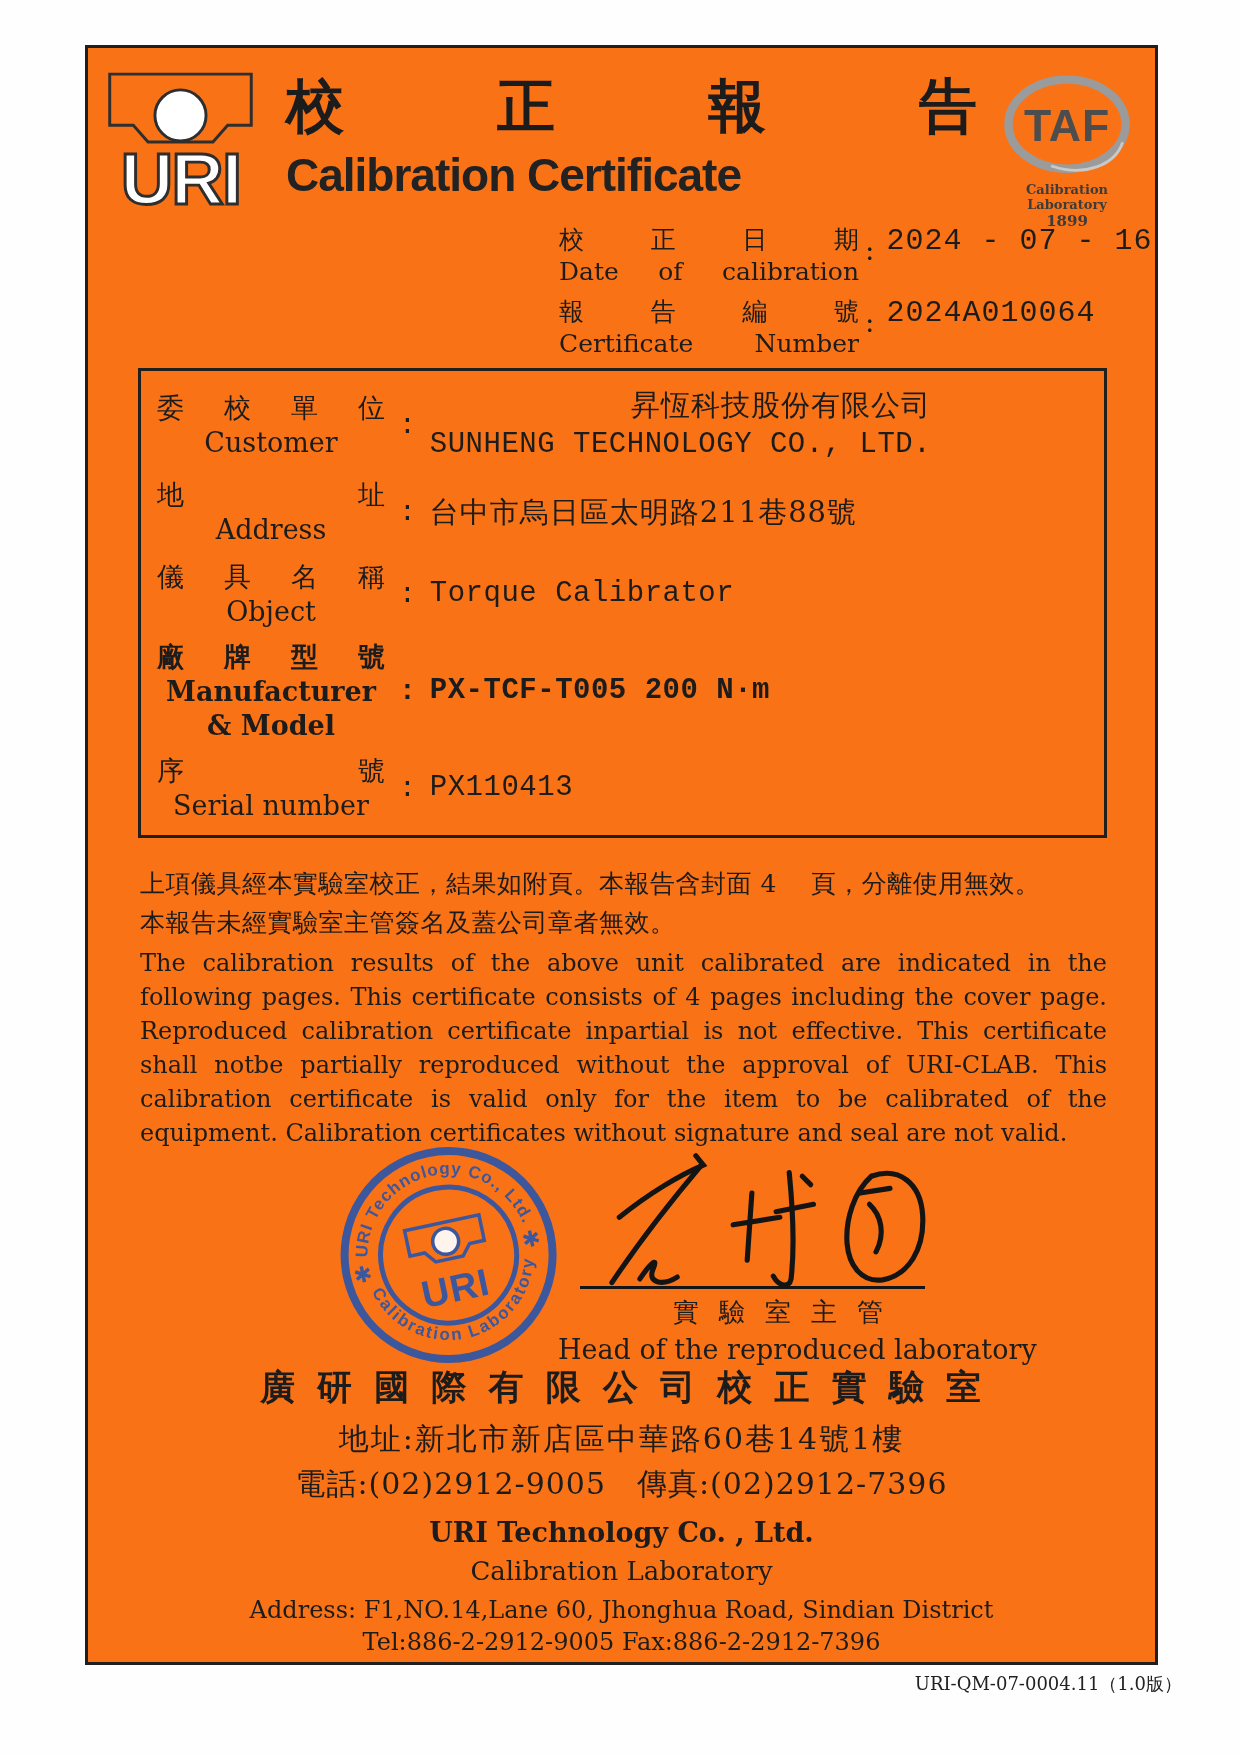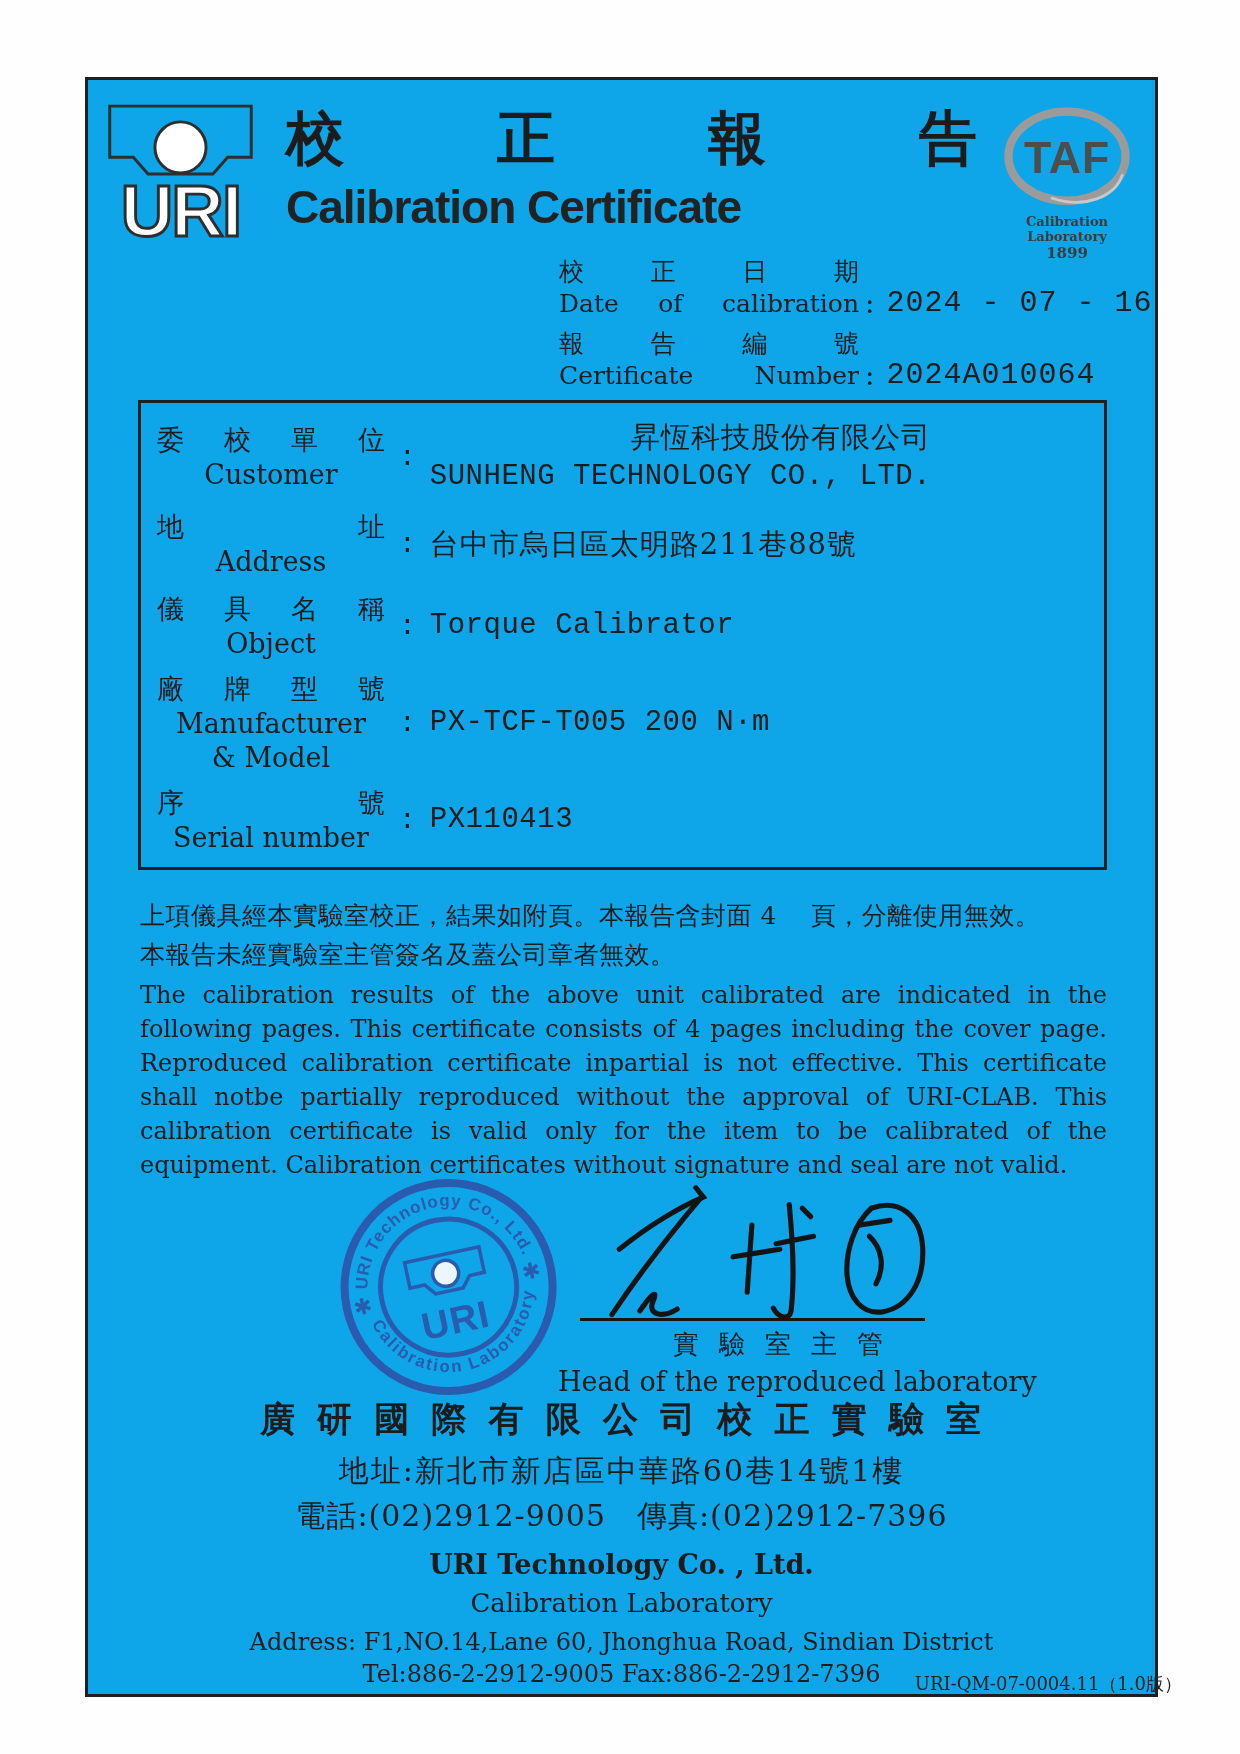--- a/index.html
+++ b/index.html
@@ -9,52 +9,51 @@
     position:relative;
     font-family:"DejaVu Serif","Liberation Serif",serif;
     color:#1c1c1c;
     overflow:hidden;
   }
   .sheet {
     position:absolute; left:85px; top:45px;
     width:1073px; height:1620px;
     border:3px solid #1f1f1f;
     box-sizing:border-box;
-    background:#0ea5e9;
-    margin-top:32px;
+    background:#f97316;
   }
   
   .header { display:flex; align-items:flex-start; padding:16px 12px 0 6px; height:172px; box-sizing:border-box; }
   .uri-logo { width:172px; flex:0 0 auto; }
   .titles { flex:1 1 auto; padding:2px 14px 0 20px; min-width:0; }
   .title-zh {
     font-size:58px; font-weight:600; height:80px; line-height:80px;
     text-align:justify; text-align-last:justify;
   }
   .title-en {
     font-family:"Liberation Sans","DejaVu Sans",sans-serif;
     font-size:46px; font-weight:bold; letter-spacing:-1px;
     margin-top:2px; white-space:nowrap; color:#222;
   }
   .taf { width:152px; flex:0 0 auto; text-align:center; margin-top:10px; }
   .taf-label { font-size:13px; font-weight:bold; margin-top:0px; color:#3c3c3c; }
   .taf-year  { font-size:15px; font-weight:600; color:#3c3c3c; }
   
   .meta { width:560px; margin:4px 36px 0 auto; }
-  .meta-row { display:flex; align-items:flex-end; margin-bottom:8px; }
+  .meta-row { display:flex; align-items:flex-start; margin-bottom:8px; }
   .meta-label { width:300px; flex:0 0 auto; }
   .meta-zh, .meta-en { font-size:25px; line-height:32px; text-align:justify; text-align-last:justify; }
   .meta-colon { font-size:28px; margin:10px 12px 0 6px; flex:0 0 auto; }
   .meta-value { font-family:"Liberation Mono","DejaVu Sans Mono",monospace; font-size:30px; letter-spacing:1px; white-space:nowrap; }
   
   .info-table { margin:8px 48px 0 50px; border:3px solid #1f1f1f; padding:8px 0 6px 0; }
   .info-row { display:flex; align-items:center; padding:4px 16px; box-sizing:border-box; }
   .r-customer { min-height:92px; }
   .r-address, .r-object, .r-serial { min-height:82px; }
-  .r-model { min-height:102px; }
+  .r-model { min-height:102px;font-weight:bold; }
   .info-label { width:228px; flex:0 0 auto; }
   .label-zh { font-size:27px; line-height:36px; text-align:justify; text-align-last:justify; }
   .label-en { font-size:27px; line-height:34px; text-align:center; }
   .info-colon { font-size:28px; margin:0 14px 0 14px; flex:0 0 auto; font-family:"Liberation Mono","DejaVu Sans Mono",monospace; }
   .info-value { font-size:29px; }
   .v-mono { font-family:"Liberation Mono","DejaVu Sans Mono",monospace; line-height:40px; letter-spacing:0.5px; }
   .v-zh   { font-family:"DejaVu Serif","Liberation Serif",serif; line-height:40px; letter-spacing:1px;text-align:right; }
   
   .para-zh { margin:26px 48px 0 52px; font-size:25px; line-height:39px; letter-spacing:0.5px; }
   .para-en { margin:4px 48px 0 52px; font-size:24px; line-height:34px; text-align:justify; }

